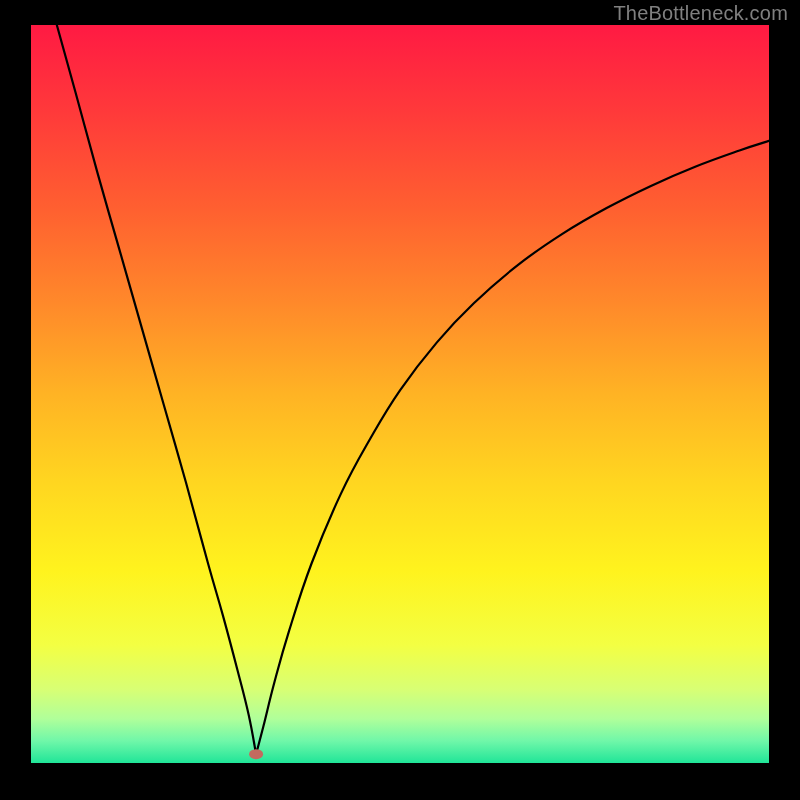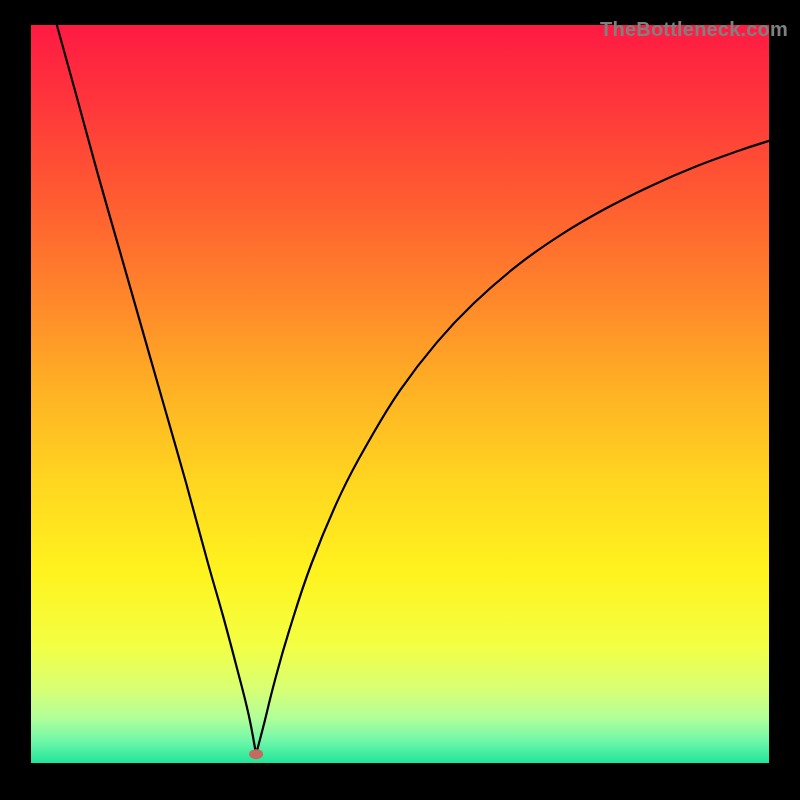--- a/index.html
+++ b/index.html
@@ -12,25 +12,25 @@
     font-family: Arial, Helvetica, sans-serif;
   }
   .stage {
     position: relative;
     width: 800px;
     height: 800px;
     background: #000;
   }
   .watermark {
     position: absolute;
-    top: 18px;
+    top: 2px;
     right: 12px;
     color: #808080;
     font-size: 20px;
-    font-weight: 700;
+    font-weight: 400;
     letter-spacing: 0.2px;
     z-index: 5;
     user-select: none;
   }
   svg.plot {
     position: absolute;
     left: 0;
     top: 0;
     width: 800px;
     height: 800px;

